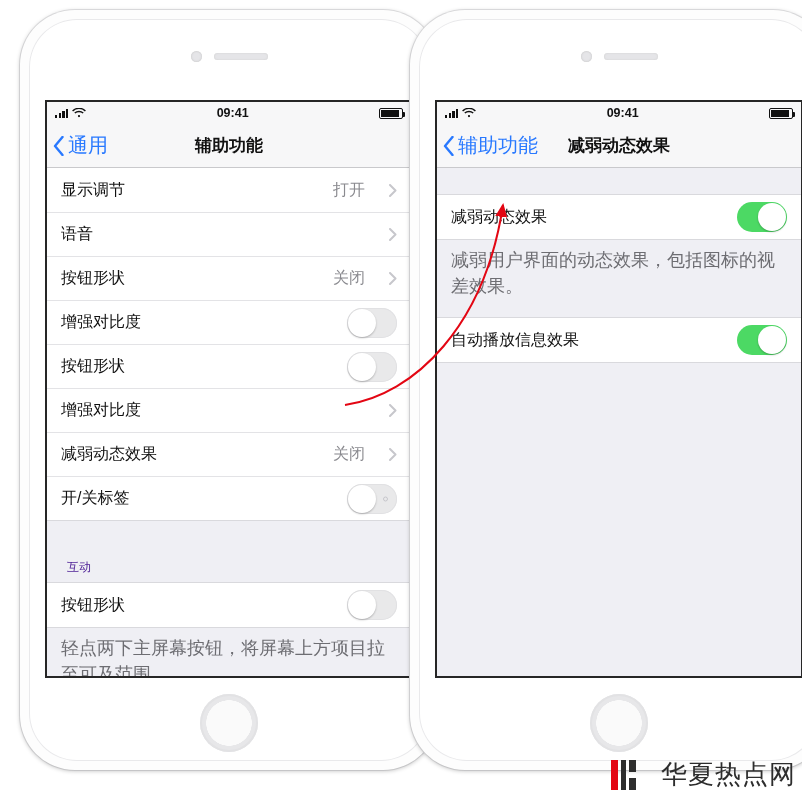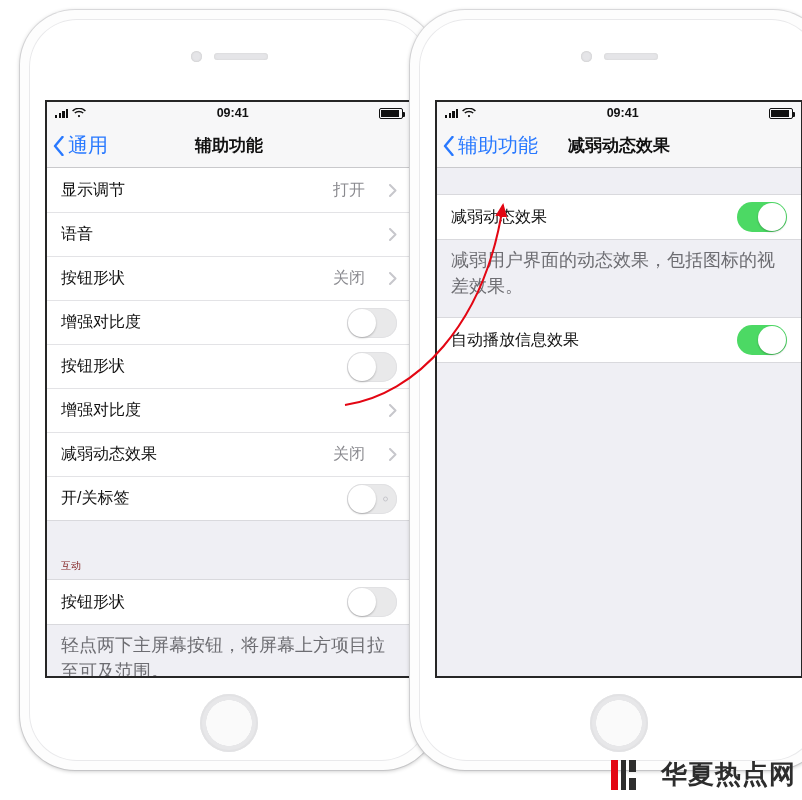--- a/index.html
+++ b/index.html
@@ -75,21 +75,21 @@
   .navback {
     position: absolute; left: 6px; top: 0; bottom: 0;
     display: flex; align-items: center; color: #2979ff; font-size: 20px;
   }
   .navback svg { width: 12px; height: 20px; margin-right: 3px; }
   
   .list { background:#efeff4; }
   .group { background:#fff; border-top:1px solid #d9d9dd; border-bottom:1px solid #d9d9dd; }
   .group.mtfirst { border-top: none; }
   .group + .grouphead { margin-top: 18px; }
-  .grouphead { font-size: 10px; color:#7f1d1d; padding: 20px 14px 6px; }
+  .grouphead { font-size: 12px; color:#4c1d95; padding: 20px 20px 6px; }
   .groupfoot { font-size: 18px; color:#6d6d72; padding: 7px 14px 4px; line-height:1.45; }
   .row {
     min-height: 44px; padding: 0 14px;
     display:flex; align-items:center; justify-content:space-between;
     border-top:1px solid #e3e3e6;
     font-size: 16px; color:#111;
   }
   .row:first-child { border-top:none; }
   .row .lbl { flex:1 1 auto; }
   .row .tail { display:flex; align-items:center; gap:24px; color:#8a8a8f; font-size:16px; }
@@ -108,21 +108,21 @@
     position:absolute; top:50%; right:9px; transform:translateY(-50%);
     width:5px; height:5px; border-radius:50%; border:1px solid #c7c7cc;
   }
   .spacer { height: 26px; }
   
   .link-arrow { position:absolute; left:335px; top:195px; width:180px; height:240px; pointer-events:none; }
   
   .watermark {
     position:absolute; right: 6px; bottom: 8px;
     display:flex; align-items:center; gap:20px;
-    font-size: 26px; font-weight: 700; color:#2d2d2d; letter-spacing:1px;
+    font-size: 26px; font-weight: 400; color:#2d2d2d; letter-spacing:1px;
     font-family: "Microsoft YaHei", Arial, sans-serif;
   }
   .wm-logo { width:34px; height:34px; }
 </style>
 </head>
 <body>
 
 <div class="stage">
 
   <div class="phone left">

